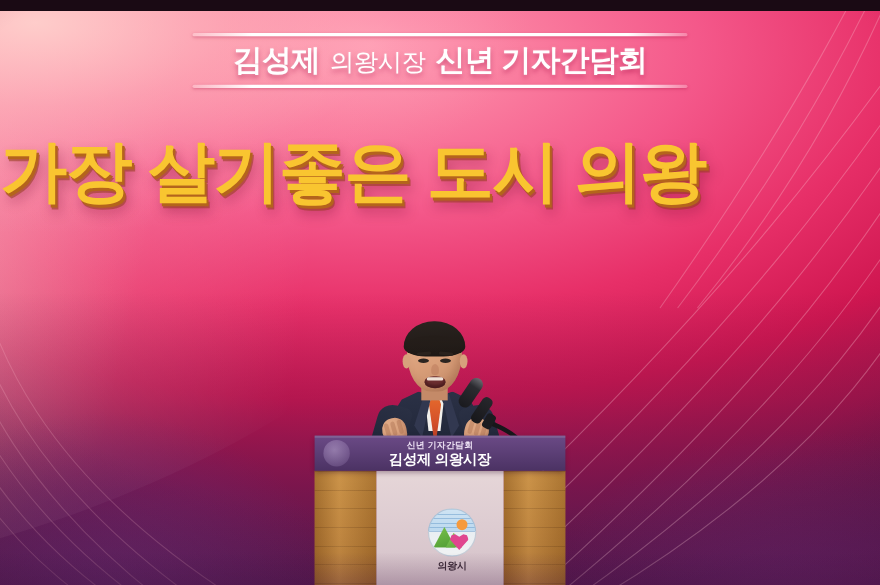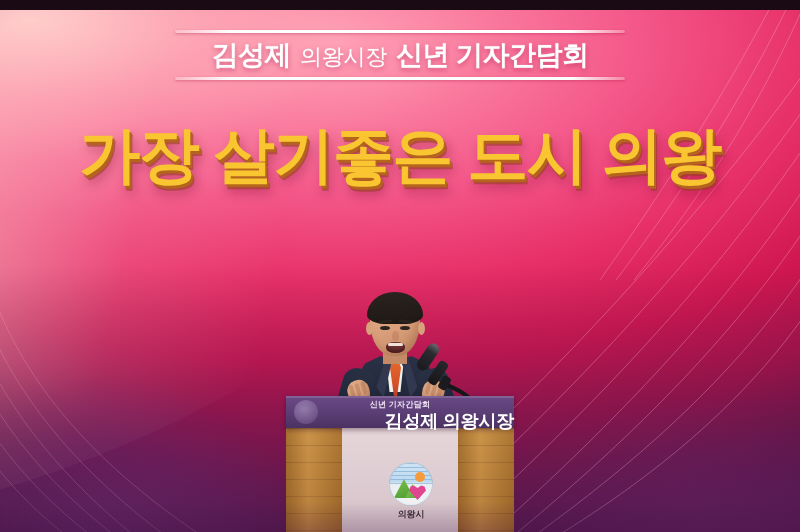--- a/index.html
+++ b/index.html
@@ -88,21 +88,21 @@
     color: #ffffff;
     text-shadow: 0 2px 5px rgba(170,14,70,.50), 0 0 2px rgba(255,255,255,.4);
   }
   .t-strong { font-size: 27px; font-weight: 800; letter-spacing: -.5px; }
   .t-light  { font-size: 22px; font-weight: 500; letter-spacing: -.3px; }
   .t-sp     { display: inline-block; width: 9px; }
 
   
   .headline1 {
     position: absolute; left: 0; right: 0; top: 115px;
-    text-align: center;
+    text-align: left;
     font-size: 61px; font-weight: 800; letter-spacing: -1.5px;
     line-height: 1; white-space: nowrap;
     color: #f9c530;
     text-shadow:
       2px 3px 0 #b4641c,
       3px 5px 0 rgba(150,62,28,.55),
       4px 8px 12px rgba(120,10,50,.45);
   }
   .headline2 {
     position: absolute; left: 0; right: 0; top: 200px;
@@ -226,22 +226,22 @@
   .pod-emb {
     position: absolute; left: 8px; top: 4px; width: 24px; height: 24px;
     border-radius: 50%;
     background: radial-gradient(circle at 42% 38%, rgba(200,180,220,.5), rgba(120,90,150,.25));
   }
   .pod-sub {
     position: absolute; left: 0; right: 0; top: 3px; text-align: center;
     font-size: 8px; font-weight: 600; color: #efe4f6; letter-spacing: .3px;
   }
   .pod-main {
-    position: absolute; left: 0; right: 0; top: 13px; text-align: right;
-    font-size: 18px; font-weight: 800; color: #ffffff; letter-spacing: -.2px;
+    position: absolute; left: 0; right: 0; top: 13px; text-align: center;
+    font-size: 13px; font-weight: 800; color: #ffffff; letter-spacing: -.2px;
   }
   .pod-front {
     position: absolute; left: 56px; top: 32px; width: 116px; height: 114px;
     background: linear-gradient(180deg, #e6d6d8 0%, #decdd2 40%, #d2bfc6 100%);
   }
   .pod-wood {
     position: absolute; top: 32px; width: 56px; height: 114px;
     background:
       repeating-linear-gradient(180deg, rgba(110,66,22,.30) 0 1px, rgba(110,66,22,0) 1px 17px),
       linear-gradient(180deg, #c58a3c 0%, #b87c33 50%, #a96e2c 100%);

